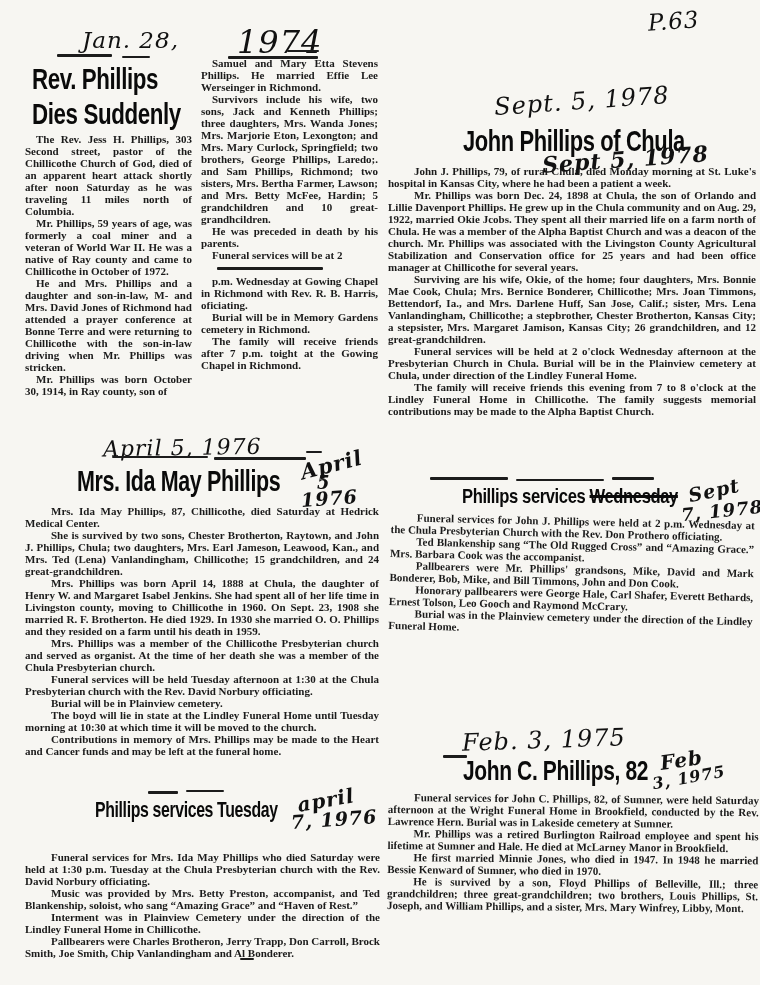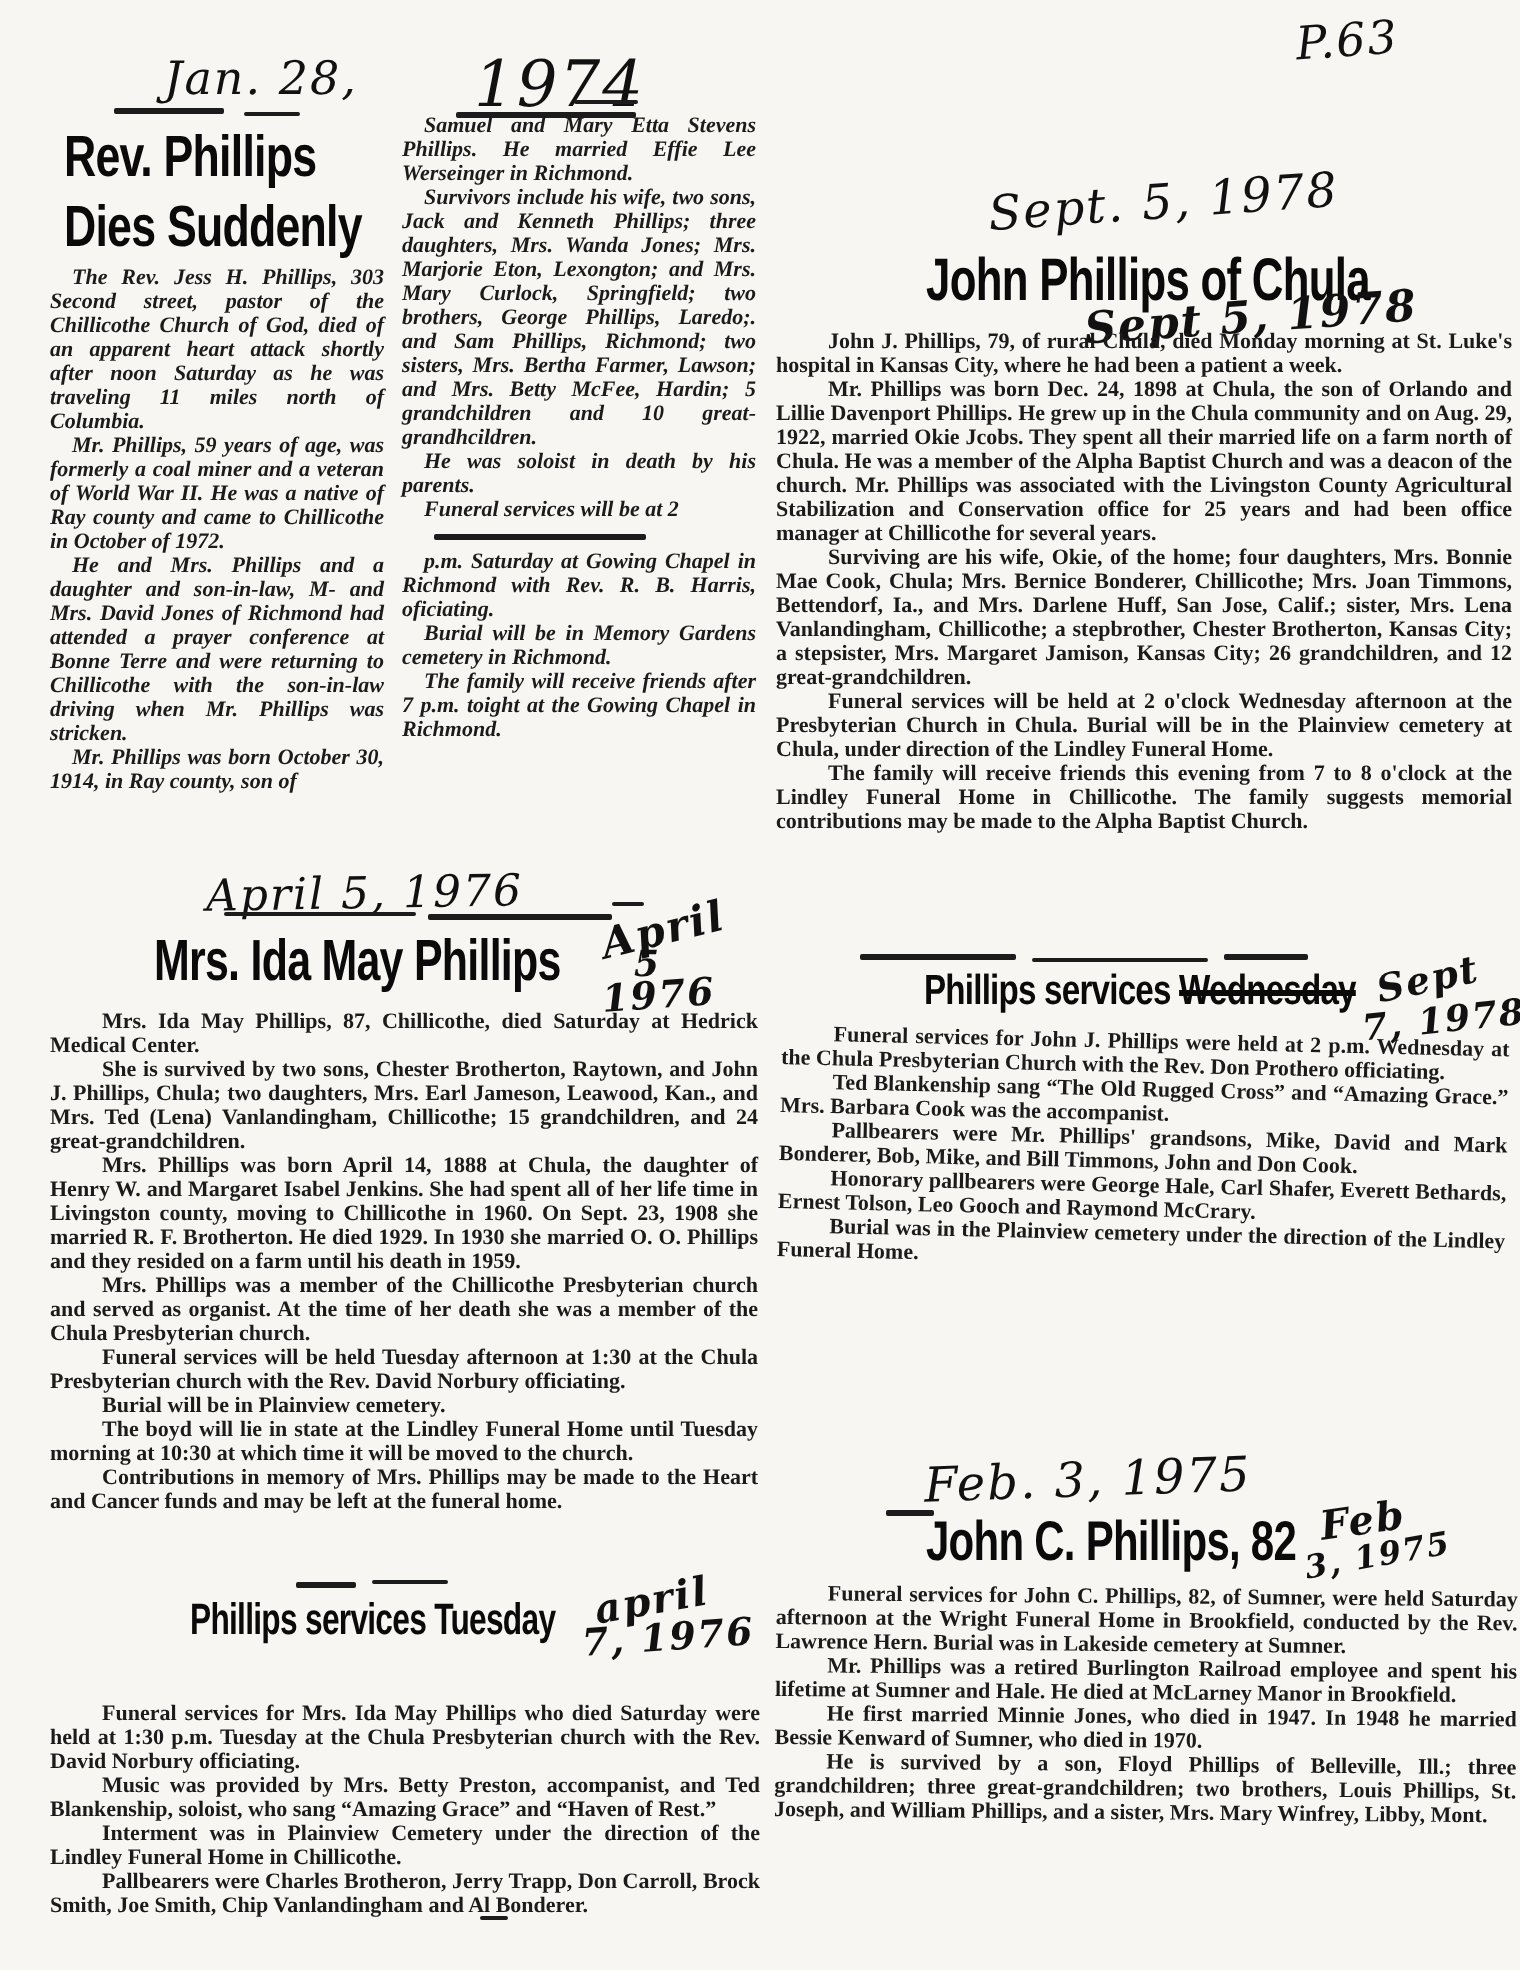--- a/index.html
+++ b/index.html
@@ -9,21 +9,21 @@
     font-family:"Liberation Serif",serif;color:#181818;
   }
   
   .newsprint{
     position:absolute;
     font-family:"Liberation Serif",serif;font-weight:700;
     font-size:11px;line-height:12px;color:#1b1b1b;
     text-align:justify;
   }
   .newsprint p{margin:0;text-indent:26px;}
-  .narrow p{text-indent:11px;font-style:italic;}
+  .narrow p{text-indent:11px;}
   .tilt1{transform:rotate(1.3deg);transform-origin:left top;}
   .tilt2{transform:rotate(0.5deg);transform-origin:left top;}
   
   .head{
     position:absolute;font-family:"Liberation Sans",sans-serif;
     font-weight:700;color:#0a0a0a;white-space:nowrap;
     transform-origin:left top;letter-spacing:-0.5px;
   }
   .head span{display:inline;}
   .head .line{display:block;}
@@ -61,24 +61,24 @@
   <div class="newsprint narrow" style="left:25px;top:133px;width:167px;">
     <p>The Rev. Jess H. Phillips, 303 Second street, pastor of the Chillicothe Church of God, died of an apparent heart attack shortly after noon Saturday as he was traveling 11 miles north of Columbia.</p>
     <p>Mr. Phillips, 59 years of age, was formerly a coal miner and a veteran of World War II. He was a native of Ray county and came to Chillicothe in October of 1972.</p>
     <p>He and Mrs. Phillips and a daughter and son-in-law, M- and Mrs. David Jones of Richmond had attended a prayer conference at Bonne Terre and were returning to Chillicothe with the son-in-law driving when Mr. Phillips was stricken.</p>
     <p>Mr. Phillips was born October 30, 1914, in Ray county, son of</p>
   </div>
 
   <div class="newsprint narrow" style="left:201px;top:57px;width:177px;">
     <p>Samuel and Mary Etta Stevens Phillips. He married Effie Lee Werseinger in Richmond.</p>
     <p>Survivors include his wife, two sons, Jack and Kenneth Phillips; three daughters, Mrs. Wanda Jones; Mrs. Marjorie Eton, Lexongton; and Mrs. Mary Curlock, Springfield; two brothers, George Phillips, Laredo;. and Sam Phillips, Richmond; two sisters, Mrs. Bertha Farmer, Lawson; and Mrs. Betty McFee, Hardin; 5 grandchildren and 10 great-grandhcildren.</p>
-    <p>He was soloist in death by his parents.</p>
+    <p>He was preceded in death by his parents.</p>
     <p>Funeral services will be at 2</p>
     <div class="tear" style="position:static;width:106px;height:3px;margin:6px 0 5px 16px;"></div>
-    <p>p.m. Saturday at Gowing Chapel in Richmond with Rev. R. B. Harris, oficiating.</p>
+    <p>p.m. Wednesday at Gowing Chapel in Richmond with Rev. R. B. Harris, oficiating.</p>
     <p>Burial will be in Memory Gardens cemetery in Richmond.</p>
     <p>The family will receive friends after 7 p.m. toight at the Gowing Chapel in Richmond.</p>
   </div>
 
   <div class="hw" style="left:494px;top:87px;font-size:24px;transform:rotate(-4deg);">Sept. 5, 1978</div>
 
   <div class="head" style="left:463px;top:124px;font-size:30px;transform:scaleX(0.73);">John Phillips of Chula</div>
 
   <div class="hw bold" style="left:542px;top:146px;font-size:22px;transform:rotate(-4deg);">Sept 5, 1978</div>
 

